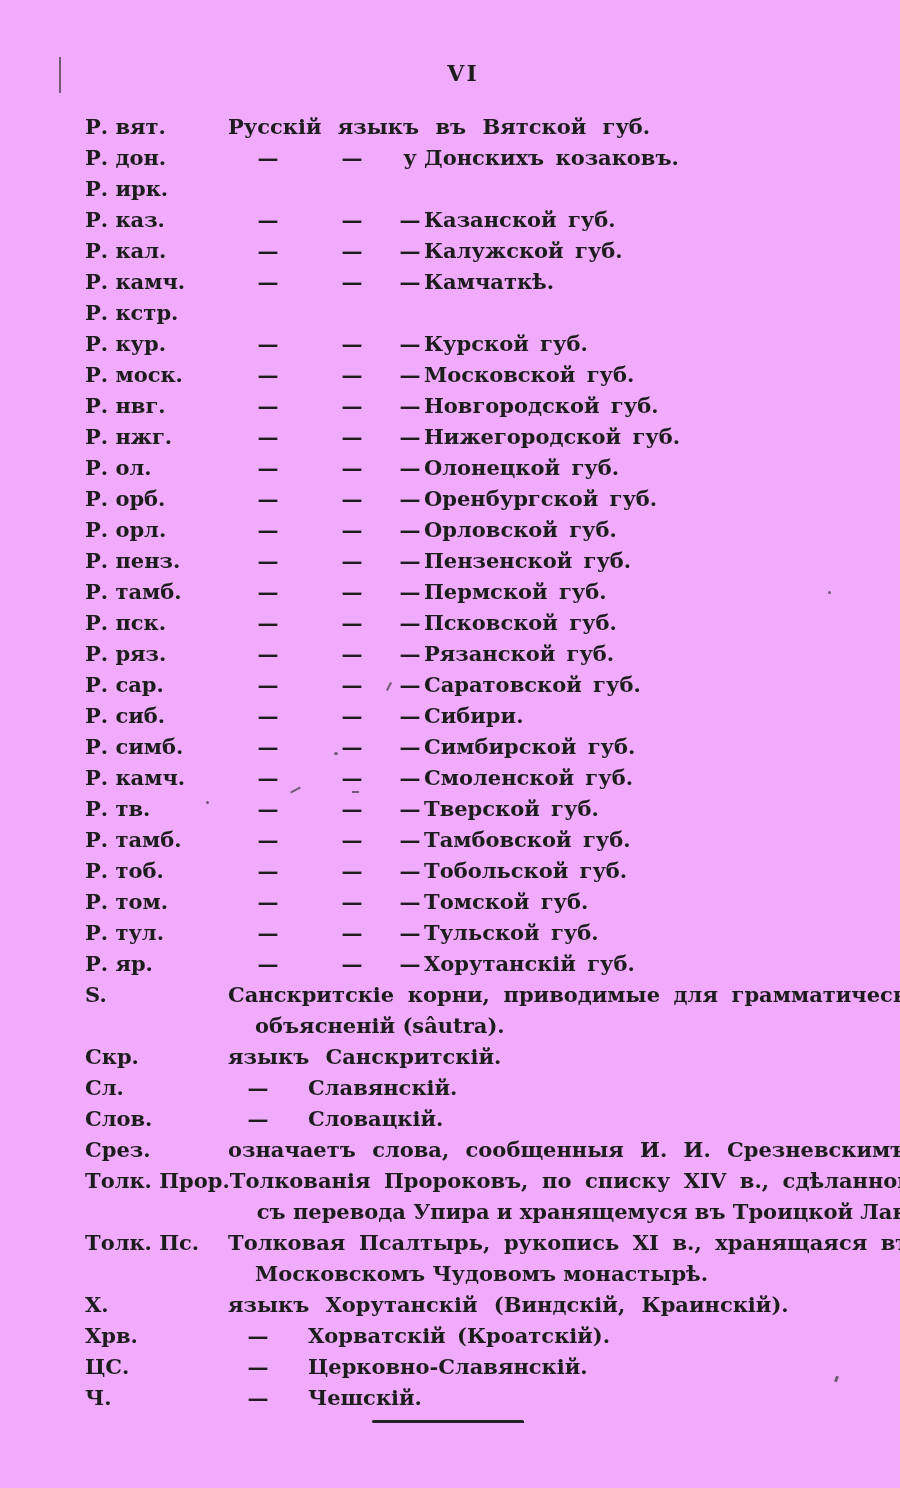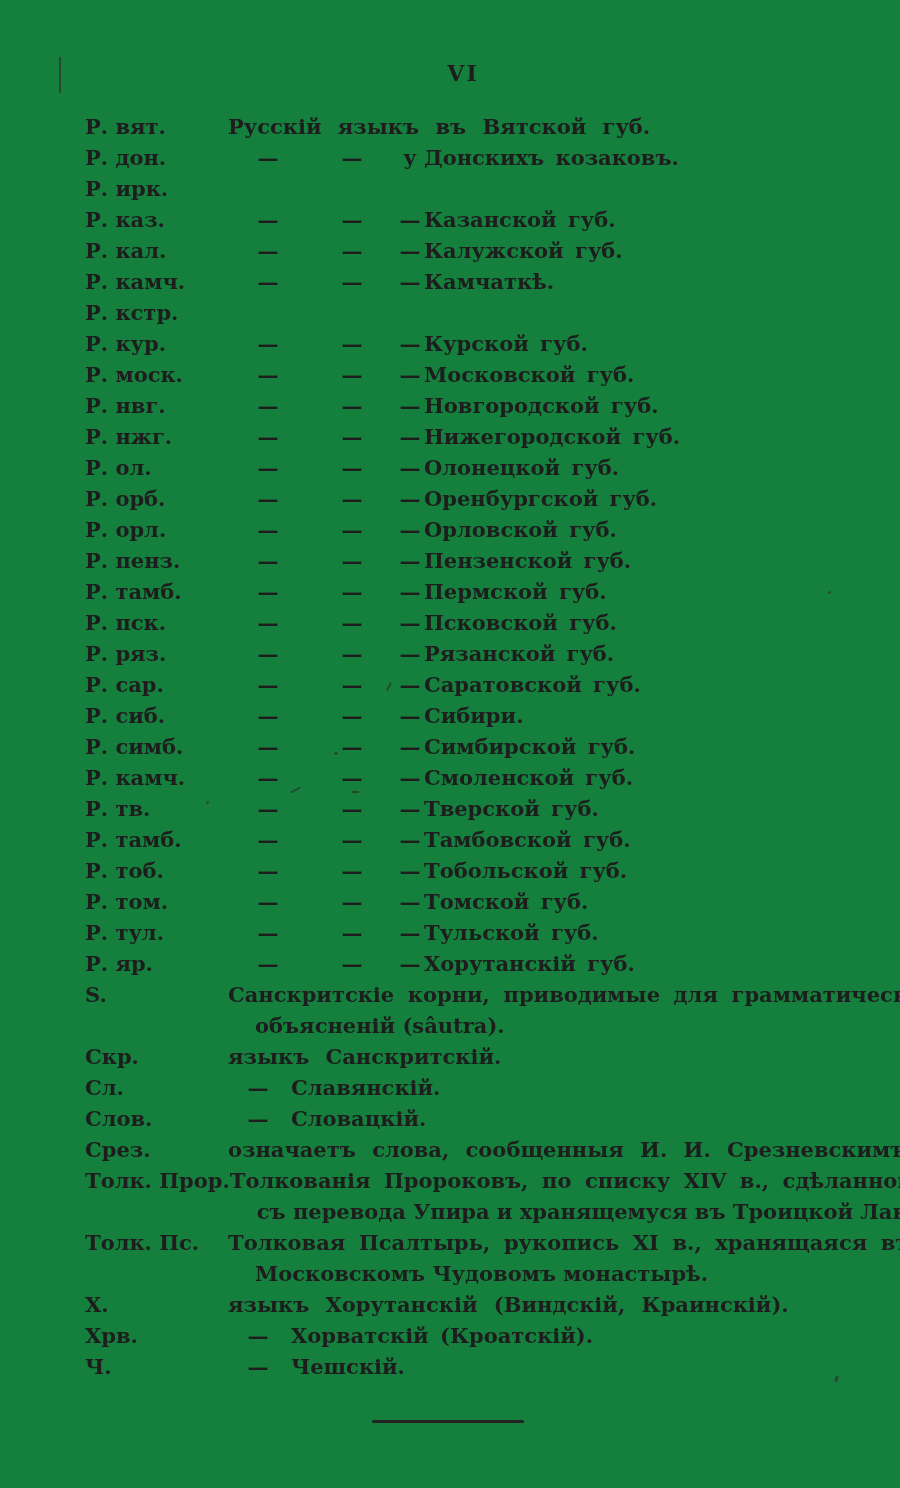--- a/index.html
+++ b/index.html
@@ -1,19 +1,19 @@
 <!DOCTYPE html>
 <html><head>
 <meta charset="utf-8">
 <style>
   html,body{margin:0;padding:0;background:#e8e8e6;}
   .page{
     position:relative;
     width:900px;height:1488px;
-    background:#15803d;
+    background:#f0abfc;
     font-family:"DejaVu Serif", serif;
     font-weight:700;
     color:#1d1d1d;
     overflow:hidden;
   }
   .pageno{
     position:absolute;top:60px;left:0;width:900px;
     text-align:center;
     font-size:22px;letter-spacing:2px;
     transform:translateX(13px);
@@ -25,21 +25,21 @@
   .row{display:flex;align-items:baseline;}
   .abbr{flex:0 0 143px;margin-left:85px;white-space:nowrap;}
   .desc{flex:1;white-space:nowrap;}
   .plain{word-spacing:9px;}
   .slot{display:inline-block;text-align:center;}
   .s1{width:80px;}
   .s2{width:88px;}
   .s3{width:28px;}
   .rest{word-spacing:4px;}
   .sS{width:60px;}
-  .restS{margin-left:3px;word-spacing:4px;}
+  .restS{margin-left:20px;word-spacing:4px;}
   .mline .line{white-space:nowrap;}
   .mline .indent{margin-left:27px;}
   .mline .jline{word-spacing:0.30em;}
   .end-rule{
     position:absolute;top:1420px;left:372px;
     width:152px;height:3px;background:#242424;border-radius:2px;
   }
   .end-rule:after{
     content:"";position:absolute;left:60px;top:1px;width:92px;height:2px;background:#242424;
   }
@@ -200,20 +200,24 @@
           <div class="line indent">Московскомъ Чудовомъ монастырѣ.</div>
         </div>
       </div>
       <div class="row">
         <span class="abbr">Х.</span>
         <div class="desc"><span class="plain">языкъ Хорутанскій (Виндскій, Краинскій).</span></div>
       </div>
       <div class="row">
         <span class="abbr">Хрв.</span>
         <div class="desc"><span class="slot sS">—</span><span class="restS">Хорватскій (Кроатскій).</span></div>
+      </div>
+      <div class="row">
+        <span class="abbr">ЦС.</span>
+        <div class="desc"><span class="slot sS">—</span><span class="restS">Церковно-Славянскій.</span></div>
       </div>
       <div class="row">
         <span class="abbr">Ч.</span>
         <div class="desc"><span class="slot sS">—</span><span class="restS">Чешскій.</span></div>
       </div>
     </div>
 
   <div class="end-rule"></div>
 
   <div class="speck" style="left:59px;top:57px;width:2px;height:36px;"></div>

